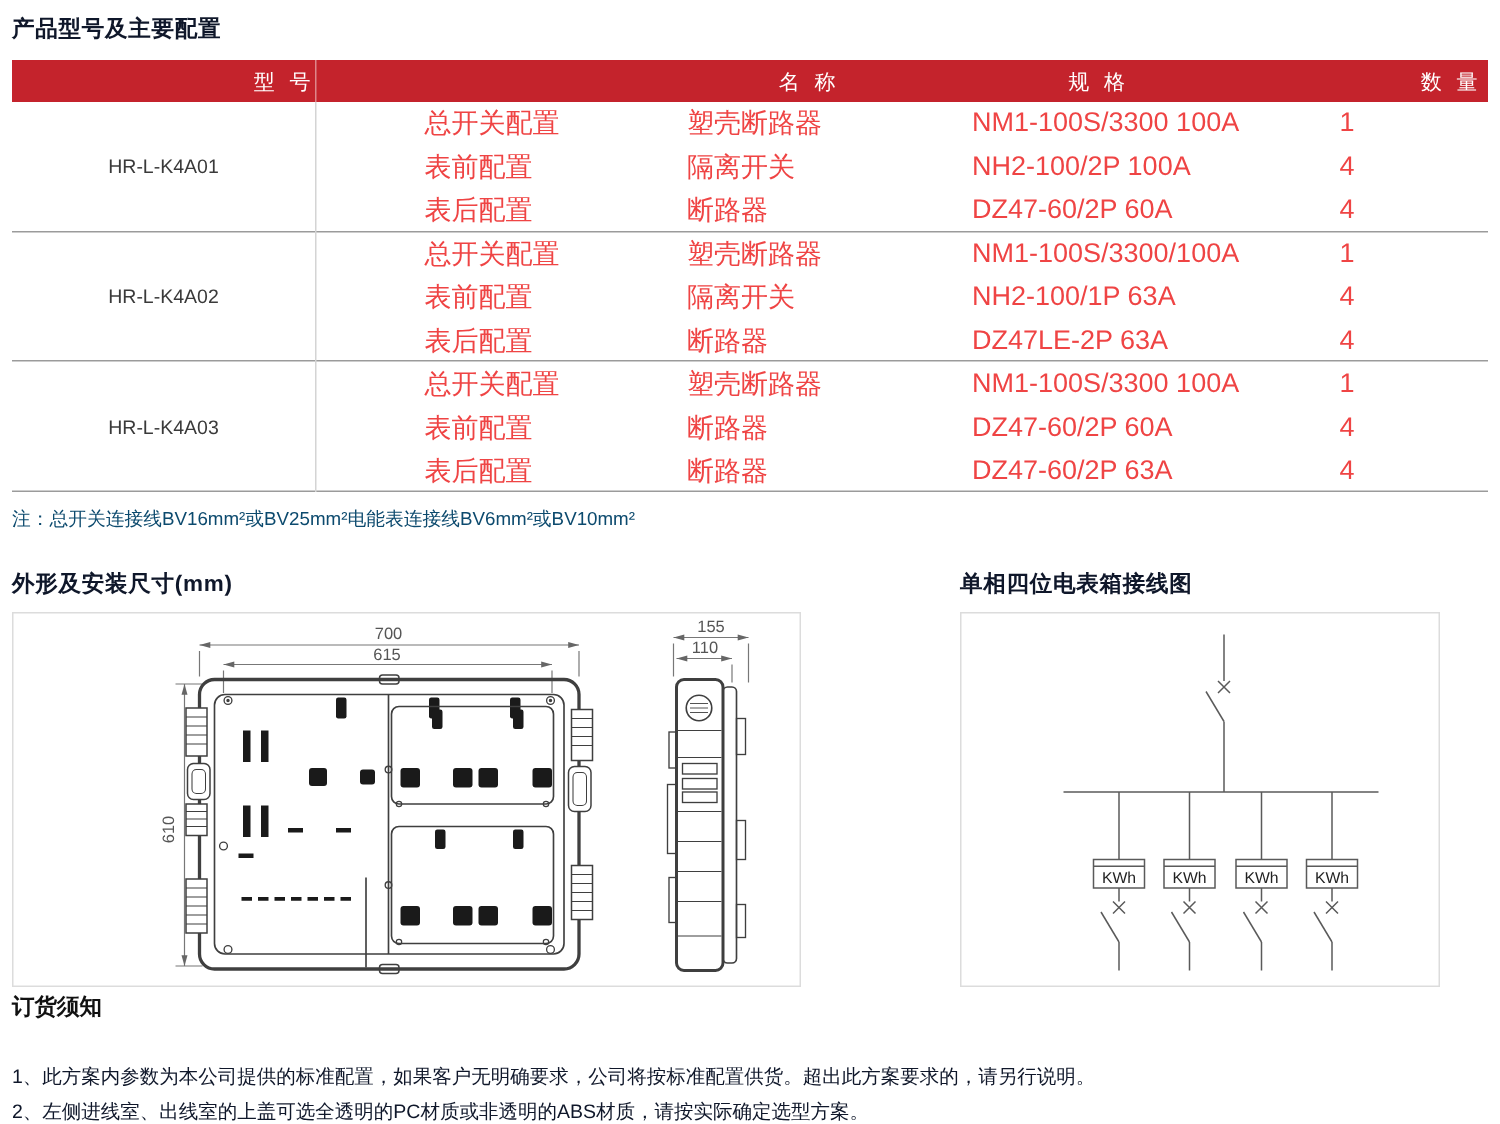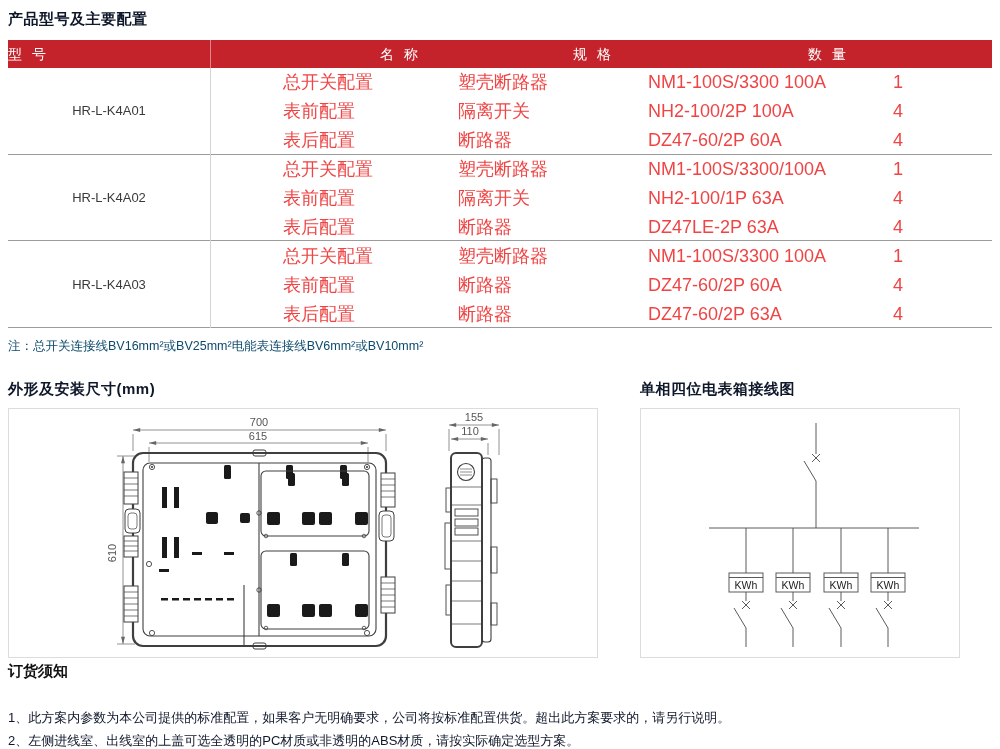--- a/index.html
+++ b/index.html
@@ -4,39 +4,39 @@
 <style>
 *{margin:0;padding:0;box-sizing:border-box}
 html,body{width:1000px;height:749px;background:#fff;font-family:"Liberation Sans","DejaVu Sans",sans-serif;color:#333}
 .page{position:relative;width:1000px;height:749px;overflow:hidden;background:#fff}
 .sec-title{position:absolute;font-size:15px;font-weight:bold;color:#0f172a;letter-spacing:.5px;white-space:nowrap}
 #main-title{left:8px;top:10px}
 #dim-title{left:8px;top:380px}
 #wiring-title{left:640px;top:380px}
 .table{position:absolute;left:8px;top:40px;width:984px}
 .thead{position:relative;height:28px;background:var(--header-red,#C4232C)}
-.thead span{position:absolute;top:0;height:28px;line-height:28px;text-align:left;color:#fff;font-size:14px;letter-spacing:3px}
+.thead span{position:absolute;top:0;height:28px;line-height:28px;text-align:right;color:#fff;font-size:14px;letter-spacing:3px}
 .h-model{left:0;width:202px}
 .h-config{left:202px;width:180px}
 .h-name{left:372px;width:180px}
 .h-spec{left:565px;width:180px}
 .h-qty{left:800px;width:180px}
 .hsep{position:absolute;left:202px;top:0;width:1px;height:28px;background:rgba(255,255,255,.45)}
 .vline{position:absolute;left:202px;top:28px;width:1px;height:260px;background:#d4d4d4}
 .tgroup{position:relative;height:86.66px;border-bottom:1px solid #9b9b9b}
 .model-cell{position:absolute;left:0;top:0;width:202px;height:100%;display:flex;align-items:center;justify-content:center;font-size:13px;color:#3a3a3a}
 .trow{position:relative;height:28.88px}
 .trow span{position:absolute;top:50%;transform:translateY(-50%);font-size:18px;color:#ef4444;white-space:nowrap}
 .c-config{left:275px}
 .c-name{left:450px}
 .c-spec{left:640px}
 .c-qty{left:800px;width:180px;text-align:center}
 #note{position:absolute;left:8px;top:338px;font-size:12.5px;color:#0c4a6e;white-space:nowrap}
 .panel{position:absolute;top:408px;height:250px;border:1px solid #dcdcdc;background:#fff}
-#dim-panel{left:8px;width:590px}
+#dim-panel{left:8px;width:526px}
 #wiring-panel{left:640px;width:320px}
 .footer-title{position:absolute;left:8px;top:662px;font-size:15px;font-weight:bold;color:#111}
 .f-item{position:absolute;left:8px;font-size:13px;color:#0f172a;white-space:nowrap}
 #f1{top:709px}
 #f2{top:732px}
 svg{display:block}
 svg text{font-family:"Liberation Sans","DejaVu Sans",sans-serif}
 .dim{stroke:#777;stroke-width:.8;fill:none}
 .dimtxt{fill:#555;font-size:11px}
 .draw{stroke:#3f3f3f;fill:none}

